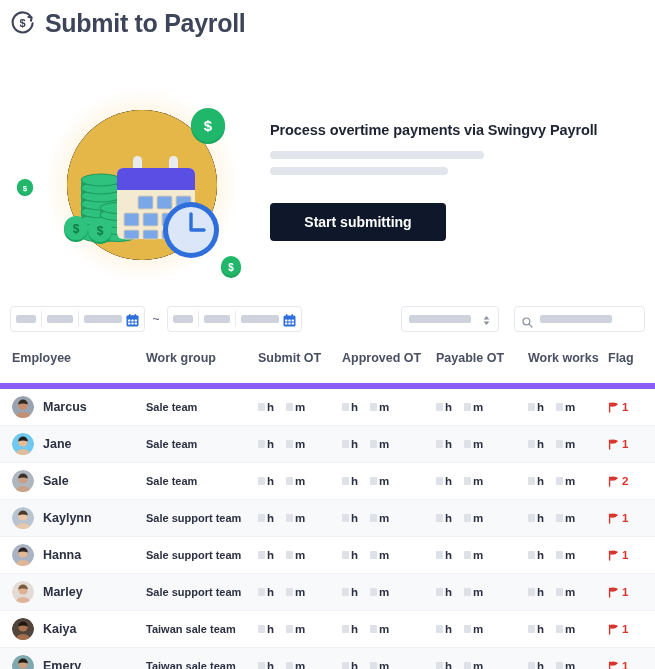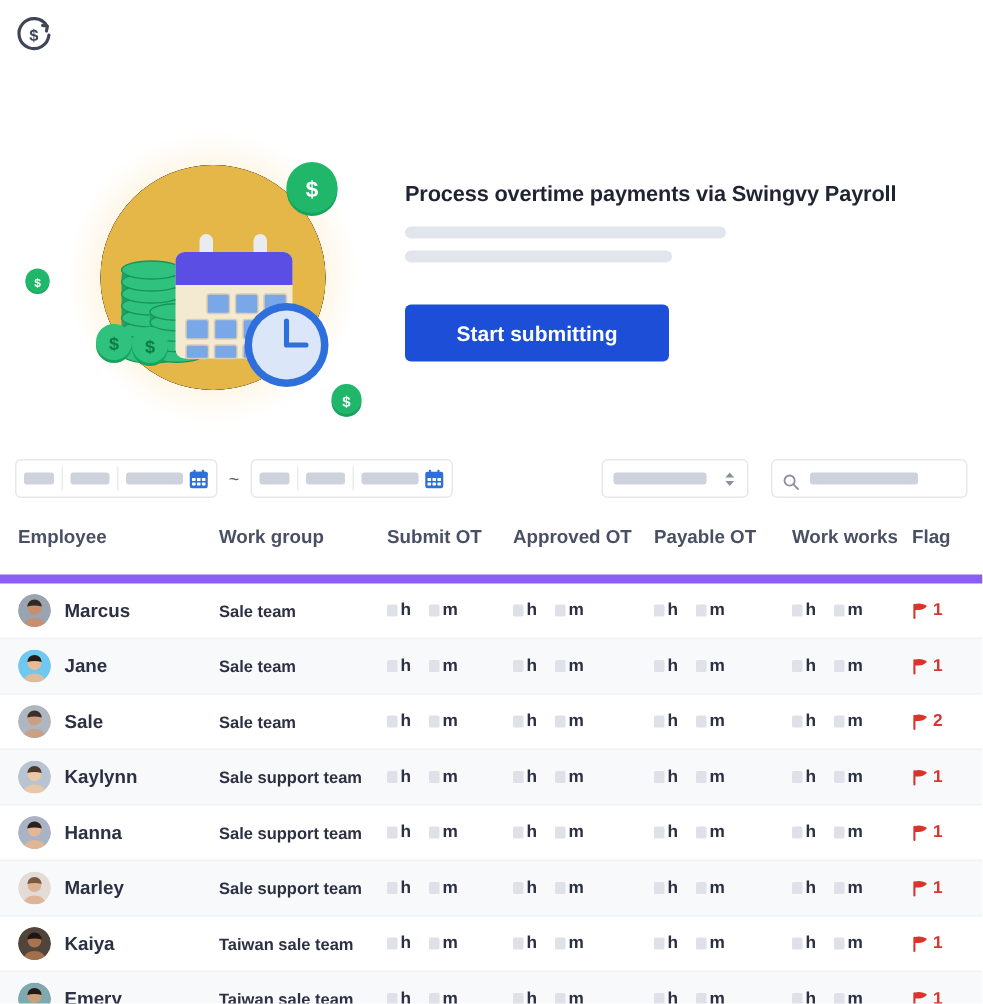--- a/index.html
+++ b/index.html
@@ -69,21 +69,21 @@
   .skel-bar.w1 { width: 214px; }
   .skel-bar.w2 { width: 178px; }
 
   .start-btn {
     margin-top: 20px;
     display: inline-flex;
     align-items: center;
     justify-content: center;
     width: 176px;
     height: 38px;
-    background: #1d4ed8;
+    background: #0f172a;
     color: #ffffff;
     font-size: 14px;
     font-weight: bold;
     border: none;
     border-radius: 4px;
     cursor: pointer;
     font-family: "Liberation Sans", sans-serif;
   }
 
   
@@ -252,20 +252,21 @@
 <body>
 
 <div class="page-header">
   <span class="logo-icon">
     <svg viewBox="0 0 26 26" width="26" height="26">
       <path d="M21.2 7.2 A10 10 0 1 0 22.6 13.4" fill="none" stroke="#3f4559" stroke-width="2.1" stroke-linecap="round"></path>
       <path d="M18.4 7.0 L21.6 7.5 L21.0 10.7" fill="none" stroke="#3f4559" stroke-width="2.1" stroke-linecap="round" stroke-linejoin="round"></path>
       <text x="12.6" y="17.4" font-family="Liberation Sans, sans-serif" font-size="11" font-weight="bold" fill="#3f4559" text-anchor="middle">$</text>
     </svg>
   </span>
+  <div class="page-title">Submit to Payroll</div>
 </div>
 
 <div class="hero">
 
   <div class="hero-art">
     <svg viewBox="0 0 270 255" width="270" height="255">
       <defs>
         <radialGradient id="glow" cx="50%" cy="50%" r="50%">
           <stop offset="55%" stop-color="#fdebc4" stop-opacity="0.95"></stop>
           <stop offset="100%" stop-color="#fdf3e0" stop-opacity="0"></stop>

